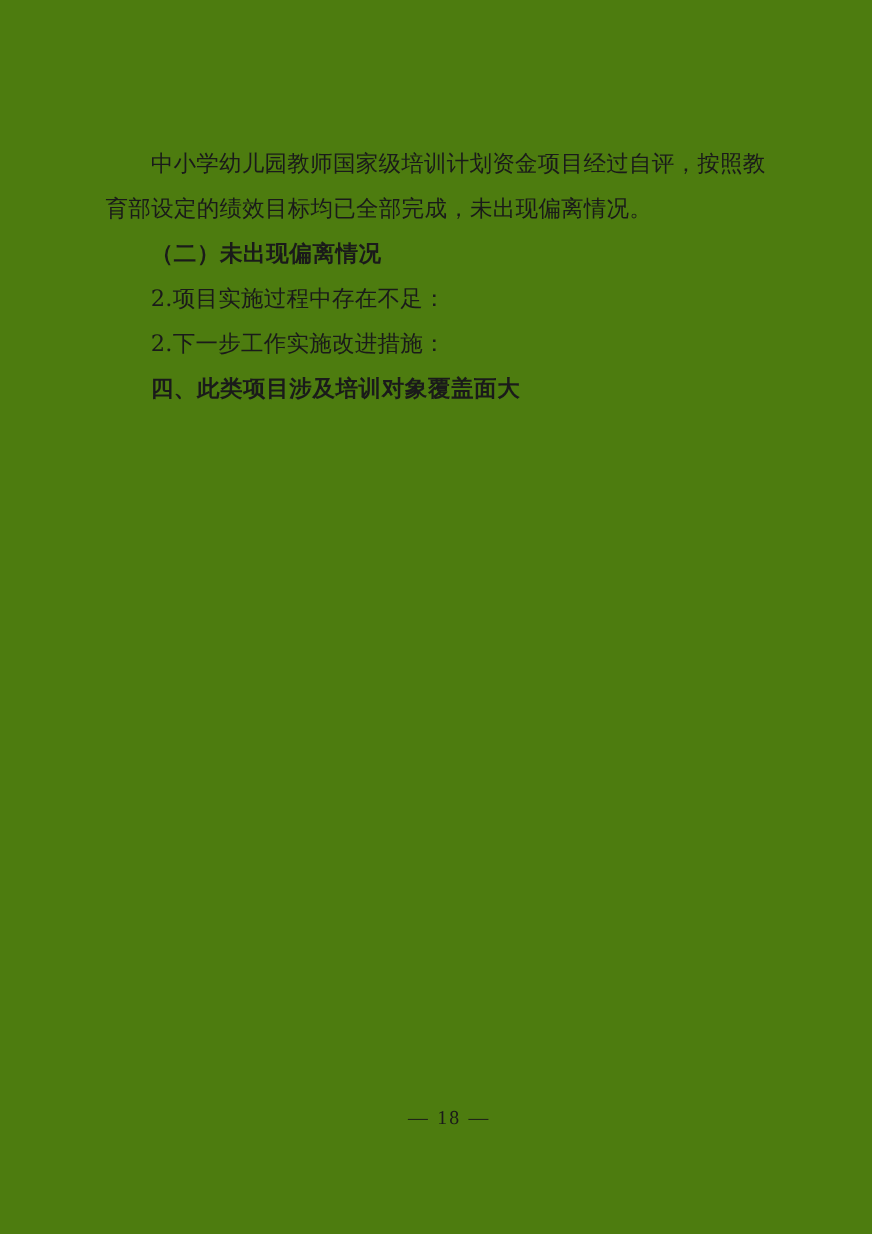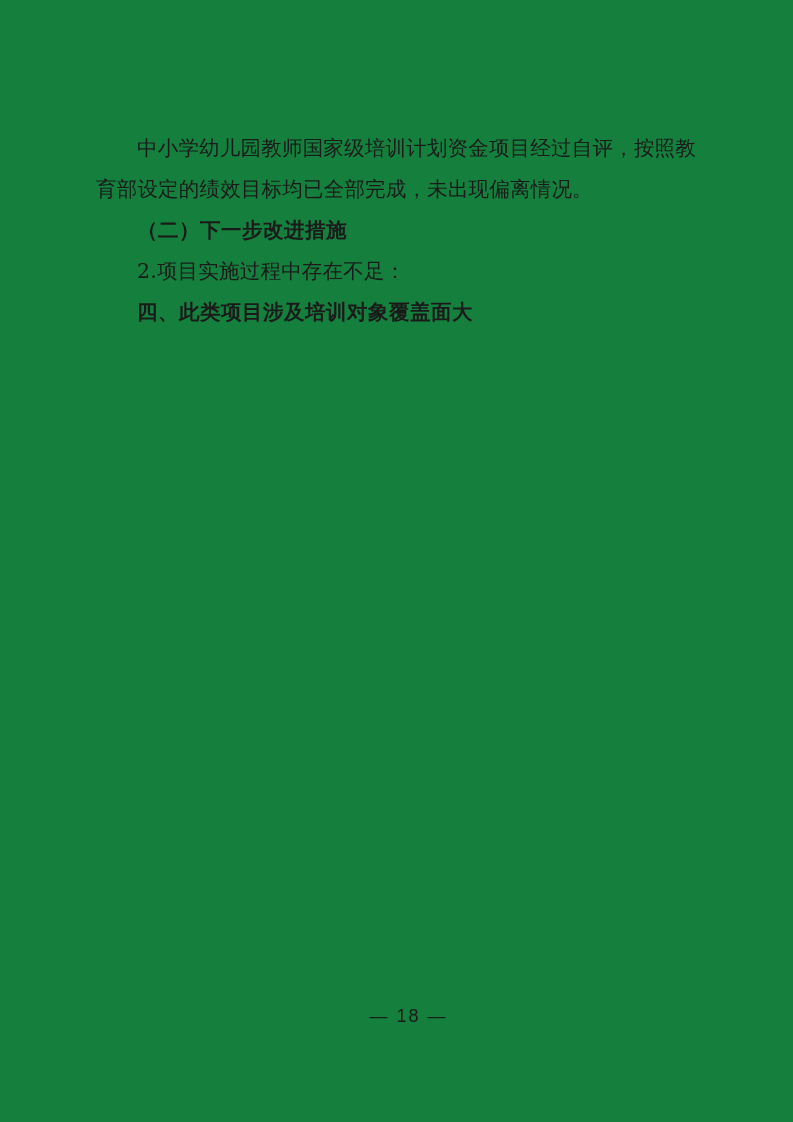--- a/index.html
+++ b/index.html
@@ -4,21 +4,21 @@
 <style>
   html, body {
     margin: 0;
     padding: 0;
     background: #ffffff;
   }
   .page {
     position: relative;
     width: 793px;
     height: 1122px;
-    background: #15803d;
+    background: #4d7c0f;
     box-sizing: border-box;
     overflow: hidden;
     font-family: "DejaVu Serif", "Liberation Serif", serif;
     color: #1a1a1a;
   }
   .content {
     position: absolute;
     left: 96px;
     top: 128px;
     width: 600px;
@@ -42,42 +42,43 @@
     margin: 0;
     letter-spacing: 0.5px;
   }
   .footer {
     position: absolute;
     left: 0;
     right: 0;
     top: 1006px;
     text-align: center;
     font-size: 18px;
-    font-family: Liberation Sans, sans-serif;
+    font-family: Liberation Serif, serif;
     color: #1a1a1a;
     letter-spacing: 2px;
     padding-left: 24px;
   }
   .lead-bold {
     font-weight: bold;
   }
 </style>
 </head>
 <body>
 
 <div class="page">
   <div class="content">
 
     <p class="para indent">中小学幼儿园教师国家级培训计划资金项目经过自评，按照教育部设定的绩效目标均已全部完成，未出现偏离情况。</p>
 
-    <p class="heading">（二）下一步改进措施</p>
+    <p class="heading">（二）未出现偏离情况</p>
 
     <p class="para indent">2.项目实施过程中存在不足：</p>
 
 
+    <p class="para indent">2.下一步工作实施改进措施：</p>
 
 
 
     <p class="heading">四、此类项目涉及培训对象覆盖面大</p>
 
   </div>
 
   <div class="footer">— 18 —</div>
 </div>
 

